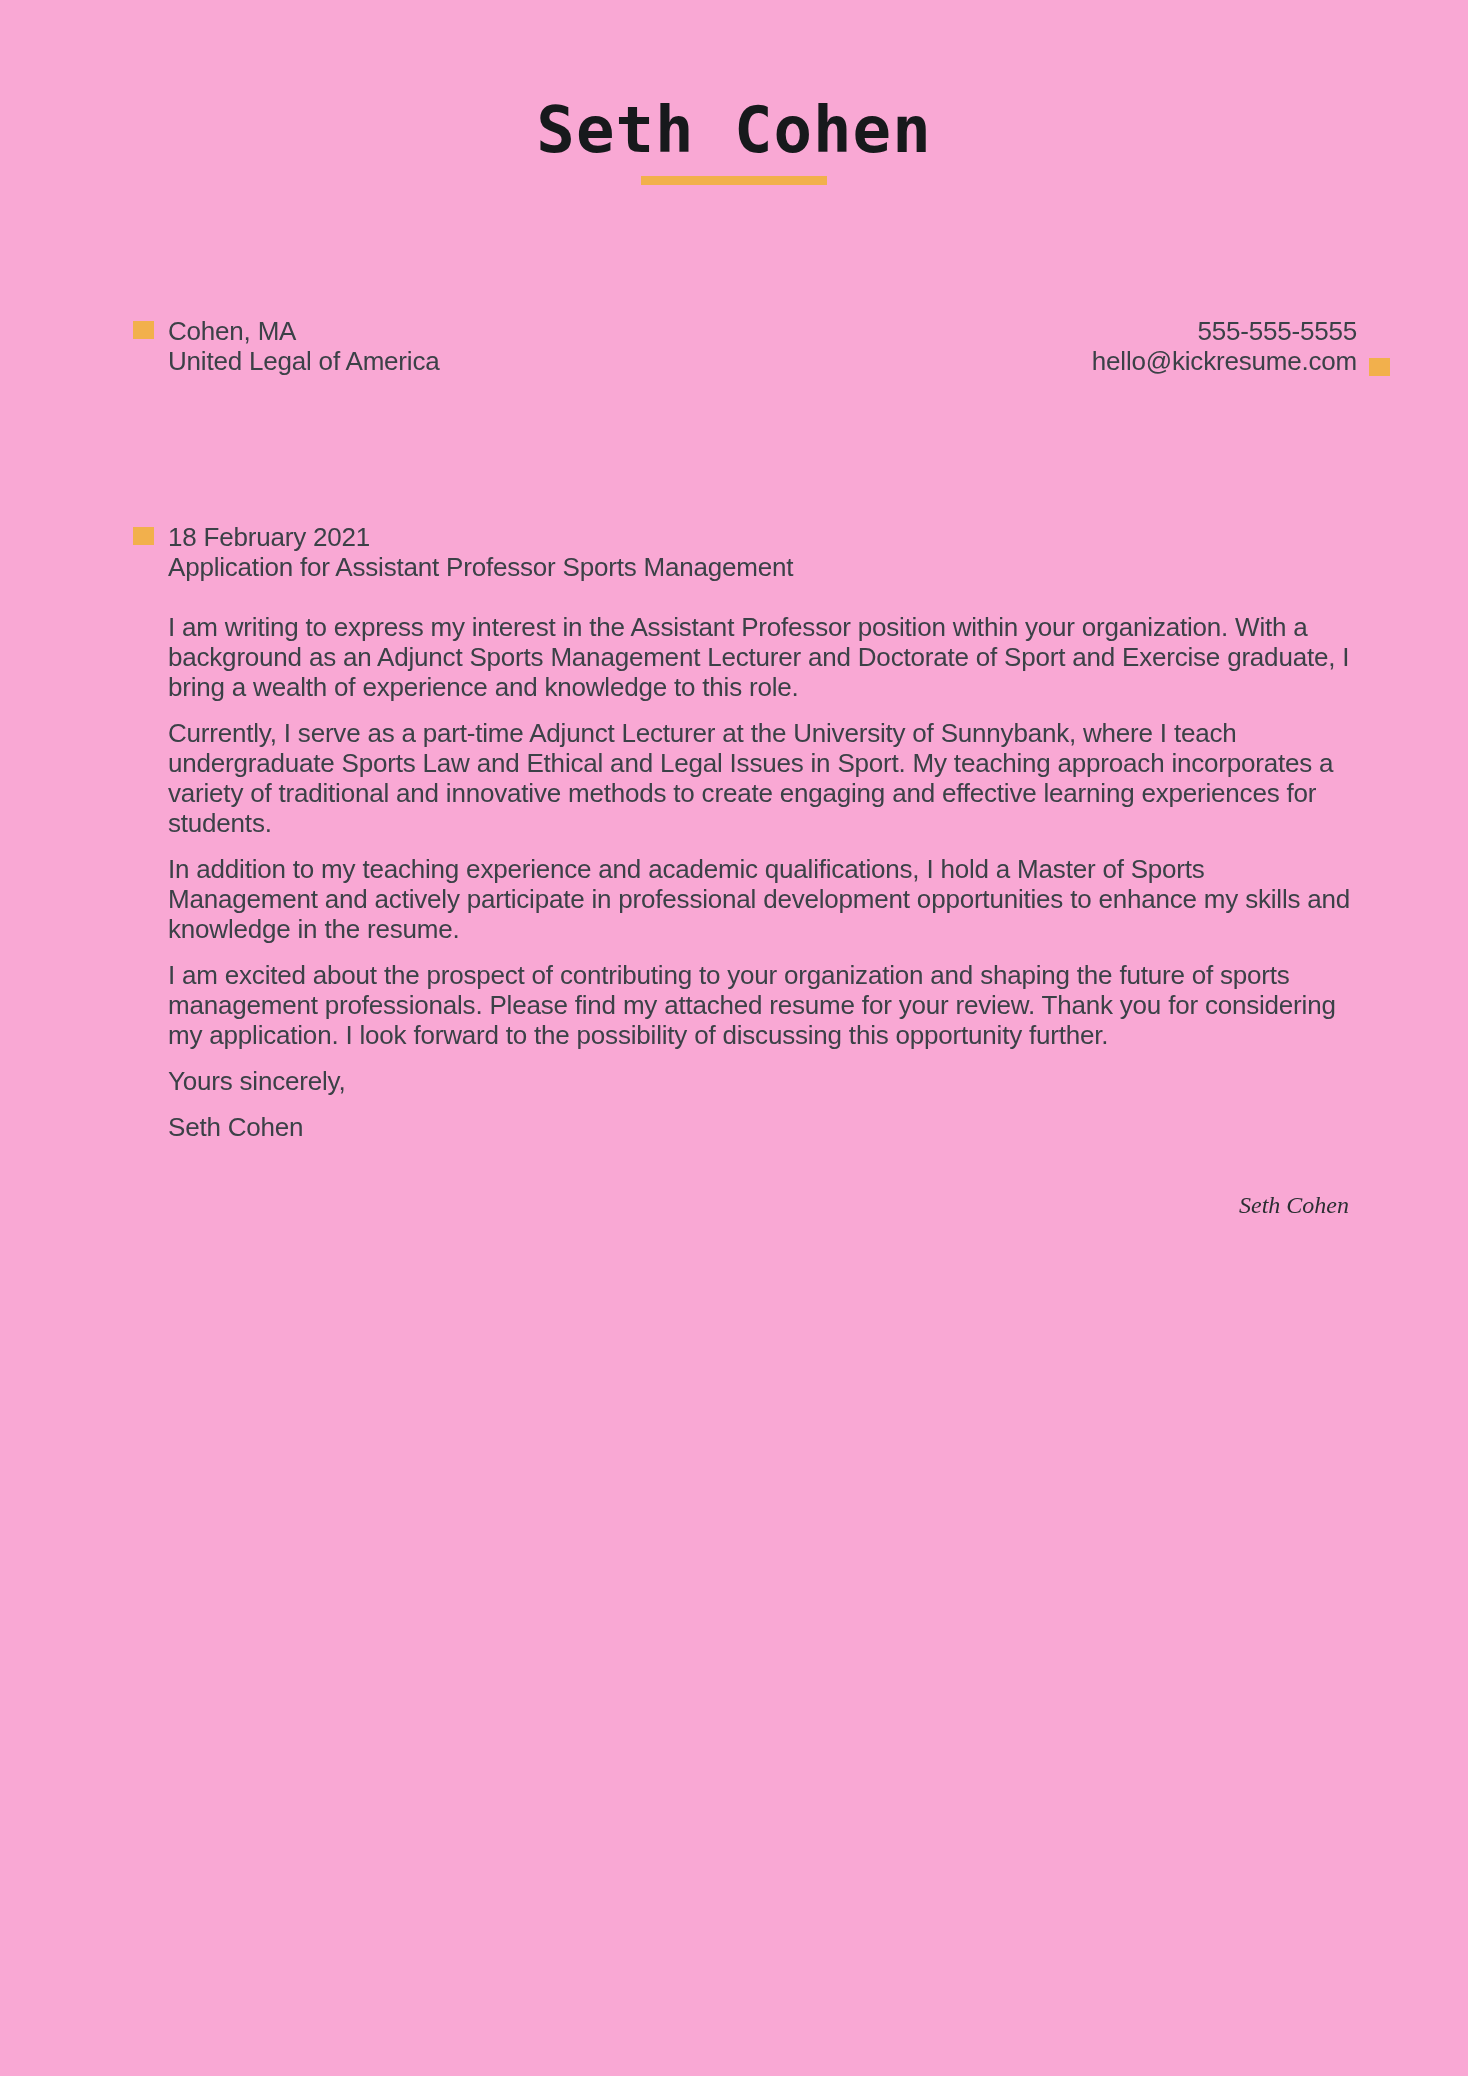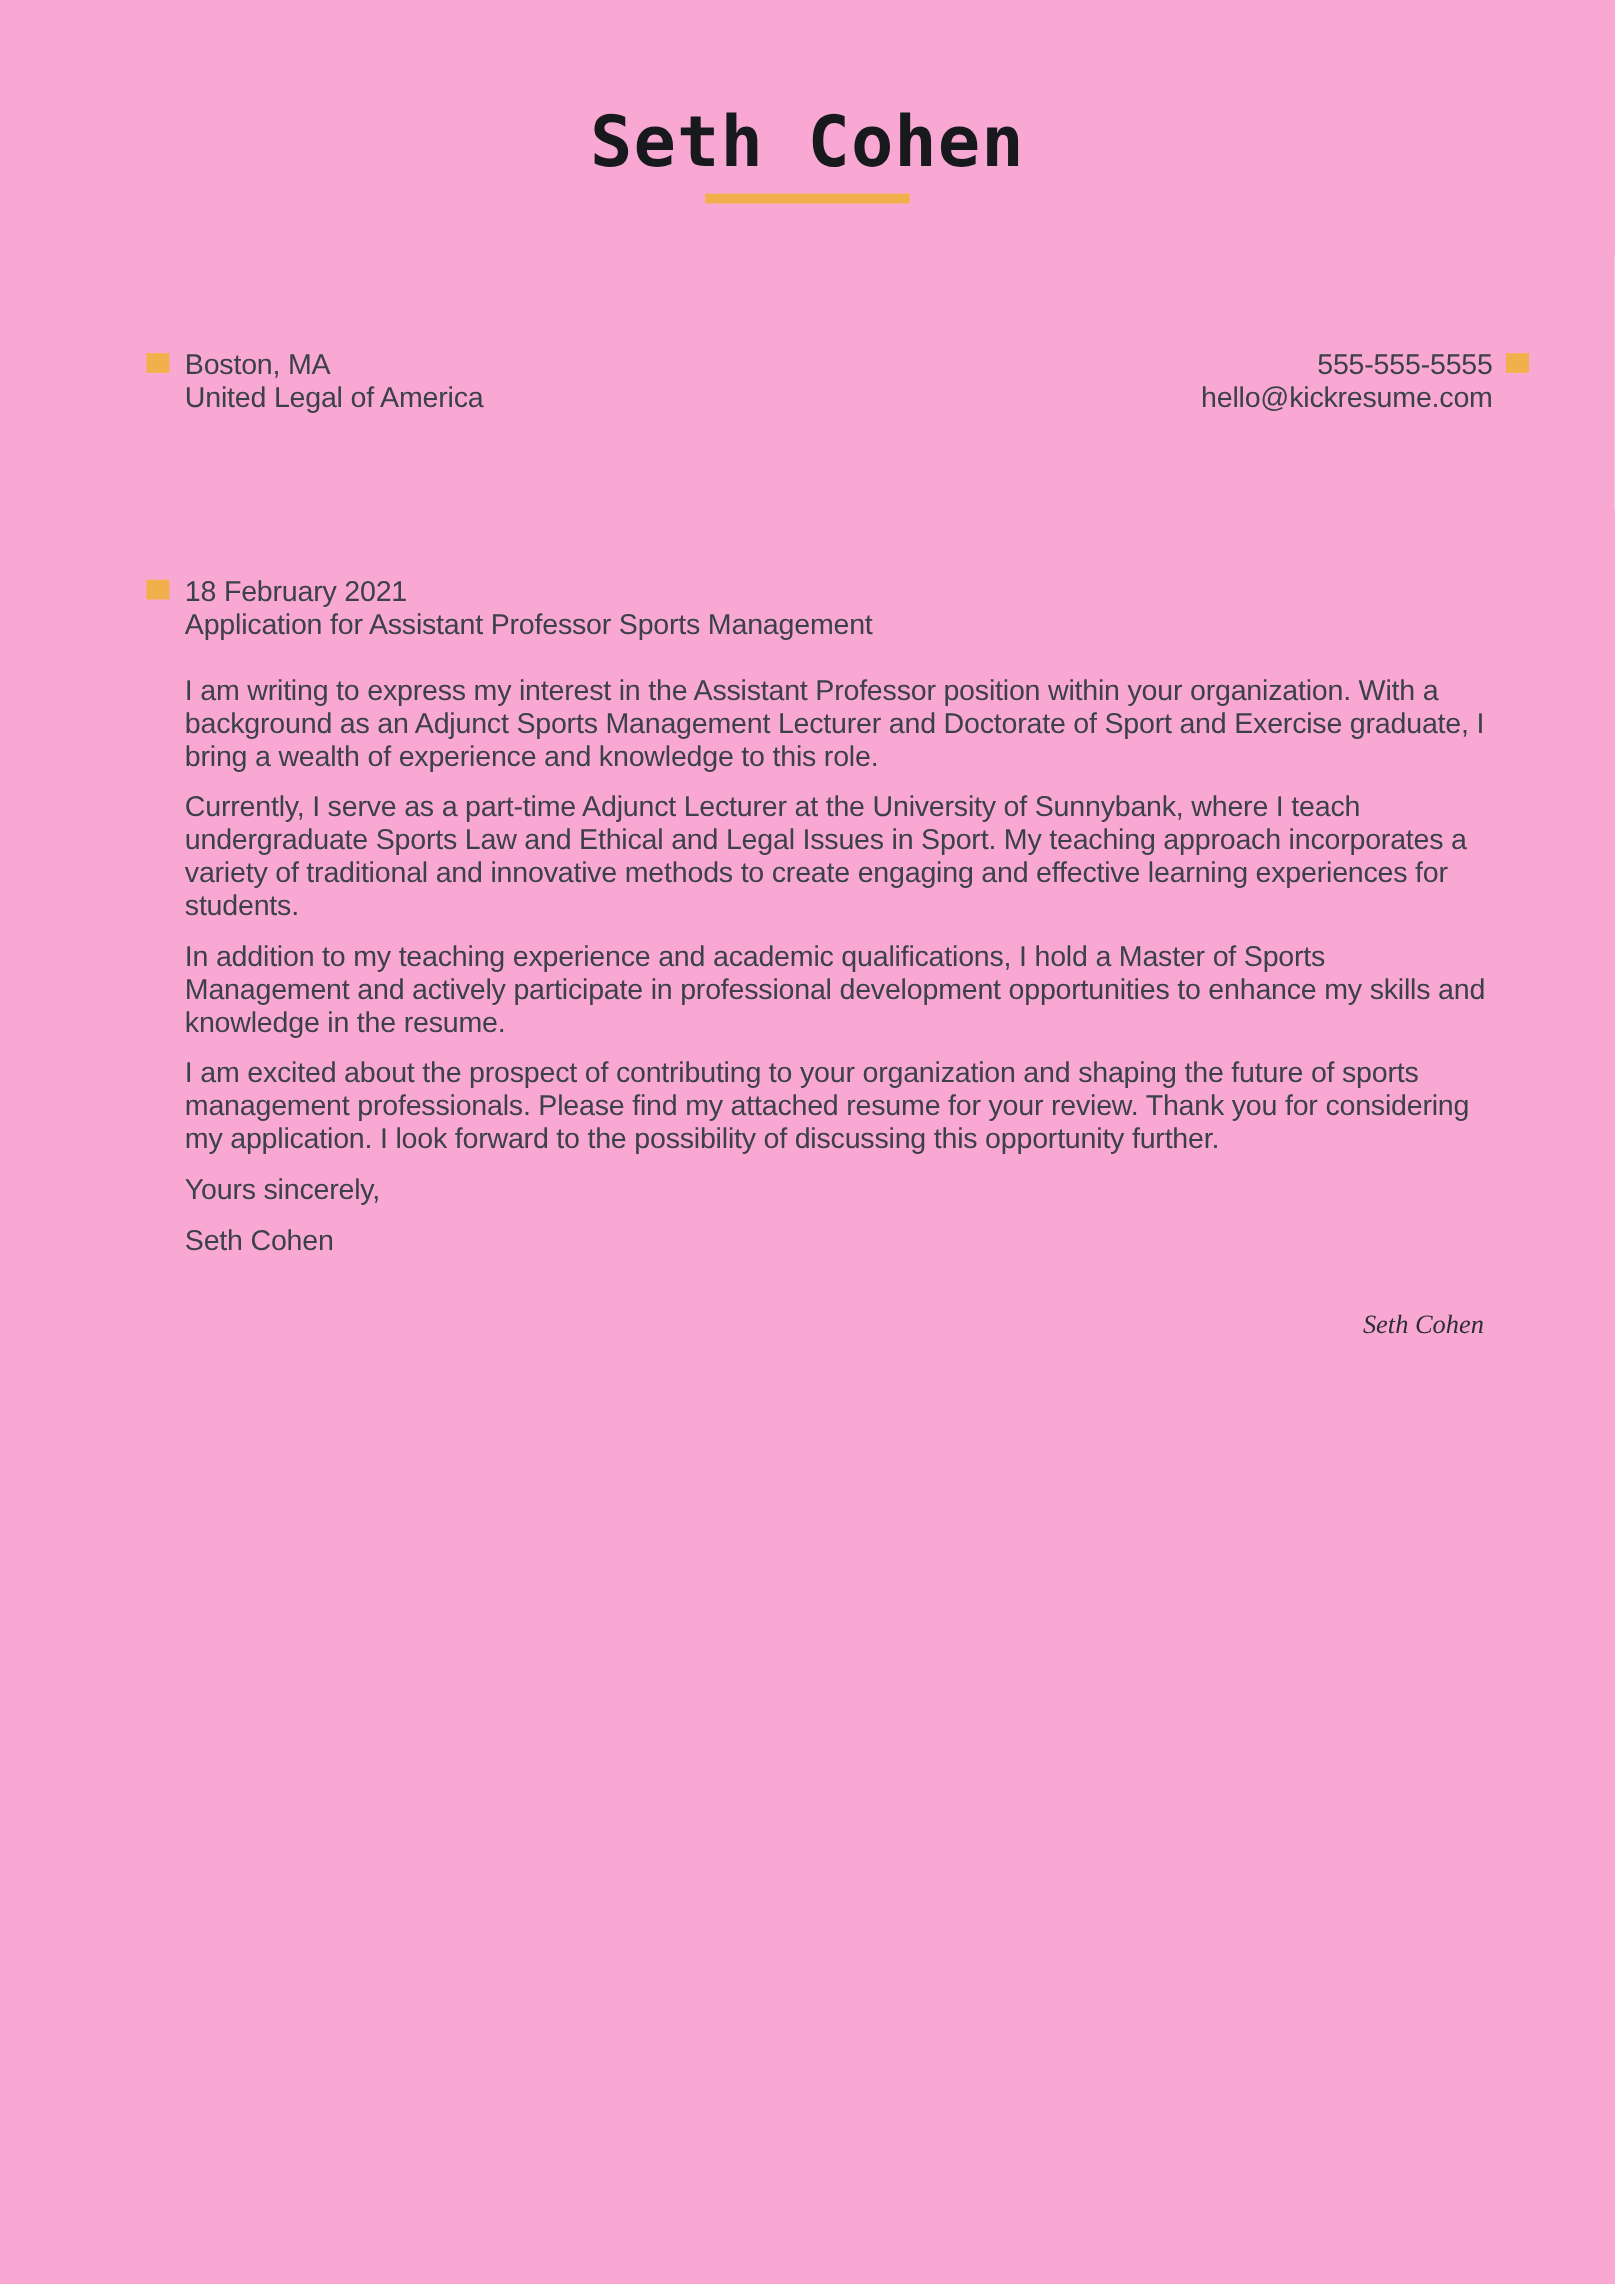--- a/index.html
+++ b/index.html
@@ -39,21 +39,21 @@
     letter-spacing:-0.2px;
   }
   
   .contact{
     margin:131px 78px 0 133px;
     display:flex;
     justify-content:space-between;
     align-items:flex-start;
   }
   .contact-left{display:flex;align-items:flex-start;}
-  .contact-right{display:flex;align-items:flex-start;text-align:right;}
+  .contact-right{display:flex;align-items:flex-end;text-align:right;}
   .bullet{
     flex:0 0 auto;
     width:21px;height:18px;
     background:var(--accent);
     margin-top:5px;
   }
   .contact-left .bullet{margin-right:14px;}
   .contact-right .bullet{margin-left:12px;}
   
   .letter{margin:146px 78px 0 133px;}
@@ -84,21 +84,21 @@
 
   <header class="header">
     <h1 class="name">Seth Cohen</h1>
     <div class="accent-underline"></div>
   </header>
 
   <section class="contact">
     <div class="contact-left">
       <span class="bullet"></span>
       <div class="lines">
-        <div>Boston, MA</div>
+        <div>Cohen, MA</div>
         <div>United Legal of America</div>
       </div>
     </div>
     <div class="contact-right">
       <div class="lines">
         <div>555-555-5555</div>
         <div>hello@kickresume.com</div>
       </div>
       <span class="bullet"></span>
     </div>

